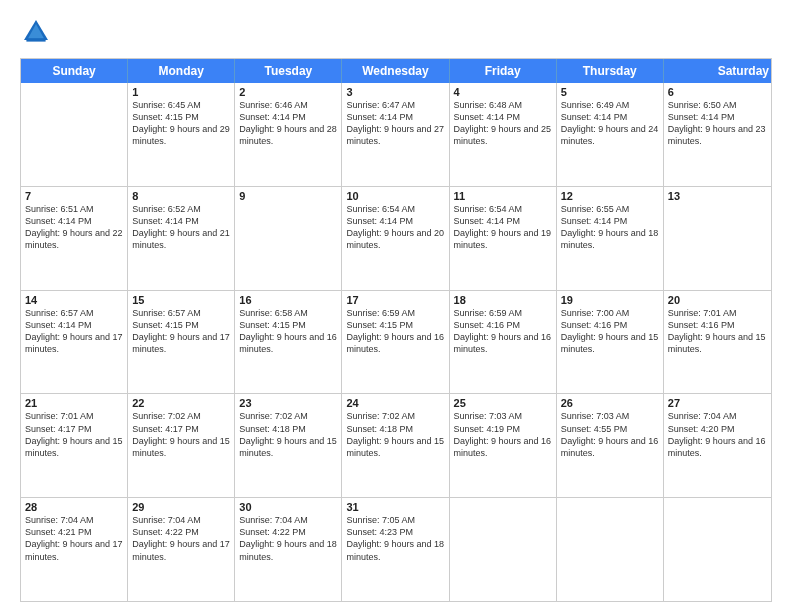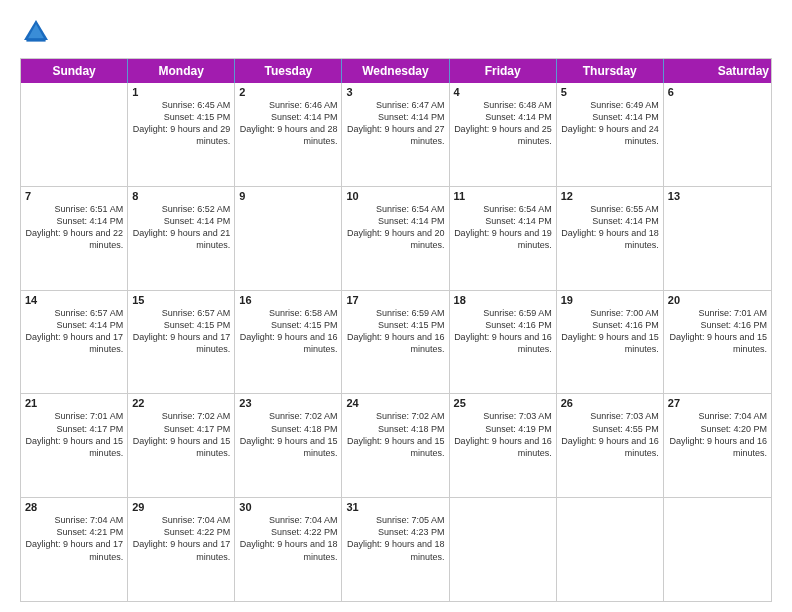--- a/index.html
+++ b/index.html
@@ -55,21 +55,21 @@
     }
     .calendar {
       flex: 1;
       display: flex;
       flex-direction: column;
       border: 1px solid #ccc;
     }
     .cal-header-row {
       display: grid;
       grid-template-columns: repeat(7, 1fr);
-      background: #a21caf;
+      background: #3b82f6;
     }
     .cal-header-cell {
       color: #fff;
       font-size: 12px;
       font-weight: bold;
       text-align: center;
       padding: 5px 2px;
       border-right: 1px solid #5a9ad0;
     }
     .cal-header-cell:last-child { border-right: none; text-align: right; }
@@ -98,21 +98,20 @@
     .day-num {
       font-size: 11px;
       font-weight: bold;
       color: #222;
       margin-bottom: 1px;
     }
     .cell-info {
       font-size: 9px;
       line-height: 1.35;
       color: #333;
-      text-align: right;
     }
   </style>
 </head>
 <body>
 
 <div class="page">
   <div class="header">
     <div class="logo">
       <svg class="logo-icon" viewBox="0 0 40 40">
         <polygon points="20,5 35,30 5,30" fill="#1a6bbf"></polygon>
@@ -173,20 +172,24 @@
           </div>
           <div class="cal-cell">
             <div class="day-num">5</div>
             <div class="cell-info">Sunrise: 6:49 AM
 Sunset: 4:14 PM
 Daylight: 9 hours
 and 24 minutes.</div>
           </div>
           <div class="cal-cell">
             <div class="day-num">6</div>
+            <div class="cell-info">Sunrise: 6:50 AM
+Sunset: 4:14 PM
+Daylight: 9 hours
+and 23 minutes.</div>
           </div>
         </div>
         <div class="cal-row">
           <div class="cal-cell">
             <div class="day-num">7</div>
             <div class="cell-info">Sunrise: 6:51 AM
 Sunset: 4:14 PM
 Daylight: 9 hours
 and 22 minutes.</div>
           </div>

